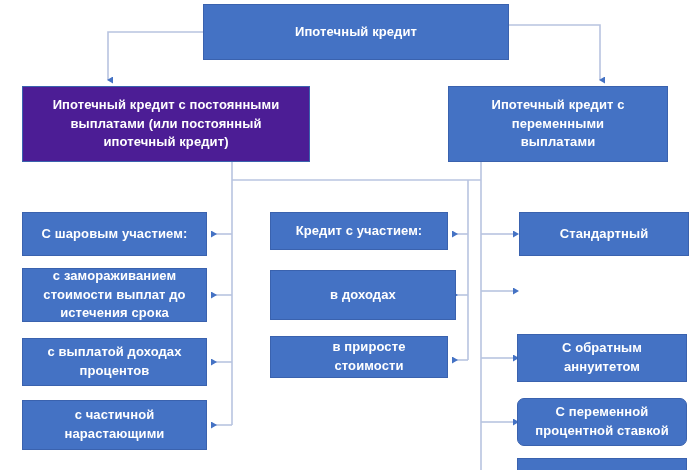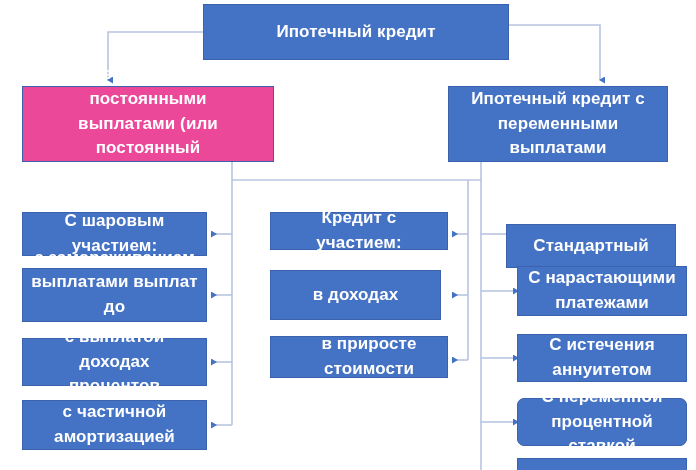--- a/index.html
+++ b/index.html
@@ -19,21 +19,21 @@
     position: absolute;
     background: #4472C4;
     border: 1px solid #3A62AE;
     box-sizing: border-box;
     display: flex;
     align-items: center;
     justify-content: center;
     text-align: center;
     color: #FFFFFF;
     font-weight: bold;
-    font-size: 17px;
+    font-size: 13px;
     line-height: 1.45;
     letter-spacing: 0.1px;
     padding: 2px 8px;
   }
   .node .label {
     display: block;
     width: 100%;
     white-space: pre-line;
   }
   #connectors {
@@ -91,66 +91,62 @@
       <path d="M481,291 L513,291" marker-end="url(#arrowR)"></path>
       <path d="M481,358 L513,358" marker-end="url(#arrowR)"></path>
       <path d="M481,422 L513,422" marker-end="url(#arrowR)"></path>
     </g>
   </svg>
 
   <div class="node" id="node-root" style="left: 203px; top: 4px; width: 306px; height: 56px; background: rgb(68, 114, 196); border-color: rgb(58, 98, 174); color: rgb(255, 255, 255);">
     <span class="label">Ипотечный кредит</span>
   </div>
 
-  <div class="node" id="node-l2-0" style="left: 22px; top: 86px; width: 252px; height: 76px; background: #ec4899; border-color: rgb(58, 98, 174); color: rgb(255, 255, 255); padding-left: 8px;">
+  <div class="node" id="node-l2-0" style="left: 22px; top: 86px; width: 288px; height: 76px; background: #4c1d95; border-color: rgb(58, 98, 174); color: rgb(255, 255, 255); padding-left: 8px;">
     <span class="label">Ипотечный кредит с постоянными
 выплатами (или постоянный
 ипотечный кредит)</span>
   </div>
   <div class="node" id="node-l2-1" style="left: 448px; top: 86px; width: 220px; height: 76px; background: rgb(68, 114, 196); border-color: rgb(58, 98, 174); color: rgb(255, 255, 255);">
     <span class="label">Ипотечный кредит с переменными
 выплатами</span>
   </div>
 
   <div class="node" id="node-c0-0" style="left: 22px; top: 212px; width: 185px; height: 44px; background: rgb(68, 114, 196); border-color: rgb(58, 98, 174); color: rgb(255, 255, 255);">
     <span class="label">С шаровым участием:</span>
   </div>
   <div class="node" id="node-c0-1" style="left: 22px; top: 268px; width: 185px; height: 54px; background: rgb(68, 114, 196); border-color: rgb(58, 98, 174); color: rgb(255, 255, 255);">
     <span class="label">с замораживанием
-выплатами выплат до
+стоимости выплат до
 истечения срока</span>
   </div>
   <div class="node" id="node-c0-2" style="left: 22px; top: 338px; width: 185px; height: 48px; background: rgb(68, 114, 196); border-color: rgb(58, 98, 174); color: rgb(255, 255, 255);">
     <span class="label">с выплатой доходах
 процентов</span>
   </div>
   <div class="node" id="node-c0-3" style="left: 22px; top: 400px; width: 185px; height: 50px; background: rgb(68, 114, 196); border-color: rgb(58, 98, 174); color: rgb(255, 255, 255);">
     <span class="label">с частичной
-амортизацией</span>
+нарастающими</span>
   </div>
 
   <div class="node" id="node-c1-0" style="left: 270px; top: 212px; width: 178px; height: 38px; background: rgb(68, 114, 196); border-color: rgb(58, 98, 174); color: rgb(255, 255, 255);">
     <span class="label">Кредит с участием:</span>
   </div>
-  <div class="node" id="node-c1-1" style="left: 270px; top: 270px; width: 171px; height: 50px; background: rgb(68, 114, 196); border-color: rgb(58, 98, 174); color: rgb(255, 255, 255);">
+  <div class="node" id="node-c1-1" style="left: 270px; top: 270px; width: 186px; height: 50px; background: rgb(68, 114, 196); border-color: rgb(58, 98, 174); color: rgb(255, 255, 255);">
     <span class="label">в доходах</span>
   </div>
   <div class="node" id="node-c1-2" style="left: 270px; top: 336px; width: 178px; height: 42px; background: rgb(68, 114, 196); border-color: rgb(58, 98, 174); color: rgb(255, 255, 255); padding-left: 28px;">
     <span class="label">в приросте стоимости</span>
   </div>
 
-  <div class="node" id="node-c2-0" style="left: 506px; top: 212px; width: 170px; height: 44px; background: rgb(68, 114, 196); border-color: rgb(58, 98, 174); color: rgb(255, 255, 255); margin-top: 12px;">
+  <div class="node" id="node-c2-0" style="left: 519px; top: 212px; width: 170px; height: 44px; background: rgb(68, 114, 196); border-color: rgb(58, 98, 174); color: rgb(255, 255, 255);">
     <span class="label">Стандартный</span>
   </div>
-  <div class="node" id="node-c2-1" style="left: 517px; top: 266px; width: 170px; height: 50px; background: rgb(68, 114, 196); border-color: rgb(58, 98, 174); color: rgb(255, 255, 255);">
-    <span class="label">С нарастающими
-платежами</span>
-  </div>
   <div class="node" id="node-c2-2" style="left: 517px; top: 334px; width: 170px; height: 48px; background: rgb(68, 114, 196); border-color: rgb(58, 98, 174); color: rgb(255, 255, 255);">
-    <span class="label">С истечения
+    <span class="label">С обратным
 аннуитетом</span>
   </div>
   <div class="node" id="node-c2-3" style="left: 517px; top: 398px; width: 170px; height: 48px; background: rgb(68, 114, 196); border-color: rgb(58, 98, 174); color: rgb(255, 255, 255); border-radius: 7px;">
     <span class="label">С переменной
 процентной ставкой</span>
   </div>
   <div class="node" id="node-c2-4" style="left: 517px; top: 458px; width: 170px; height: 20px; background: rgb(68, 114, 196); border-color: rgb(58, 98, 174); color: rgb(255, 255, 255);">
     <span class="label"></span>
   </div>
 

